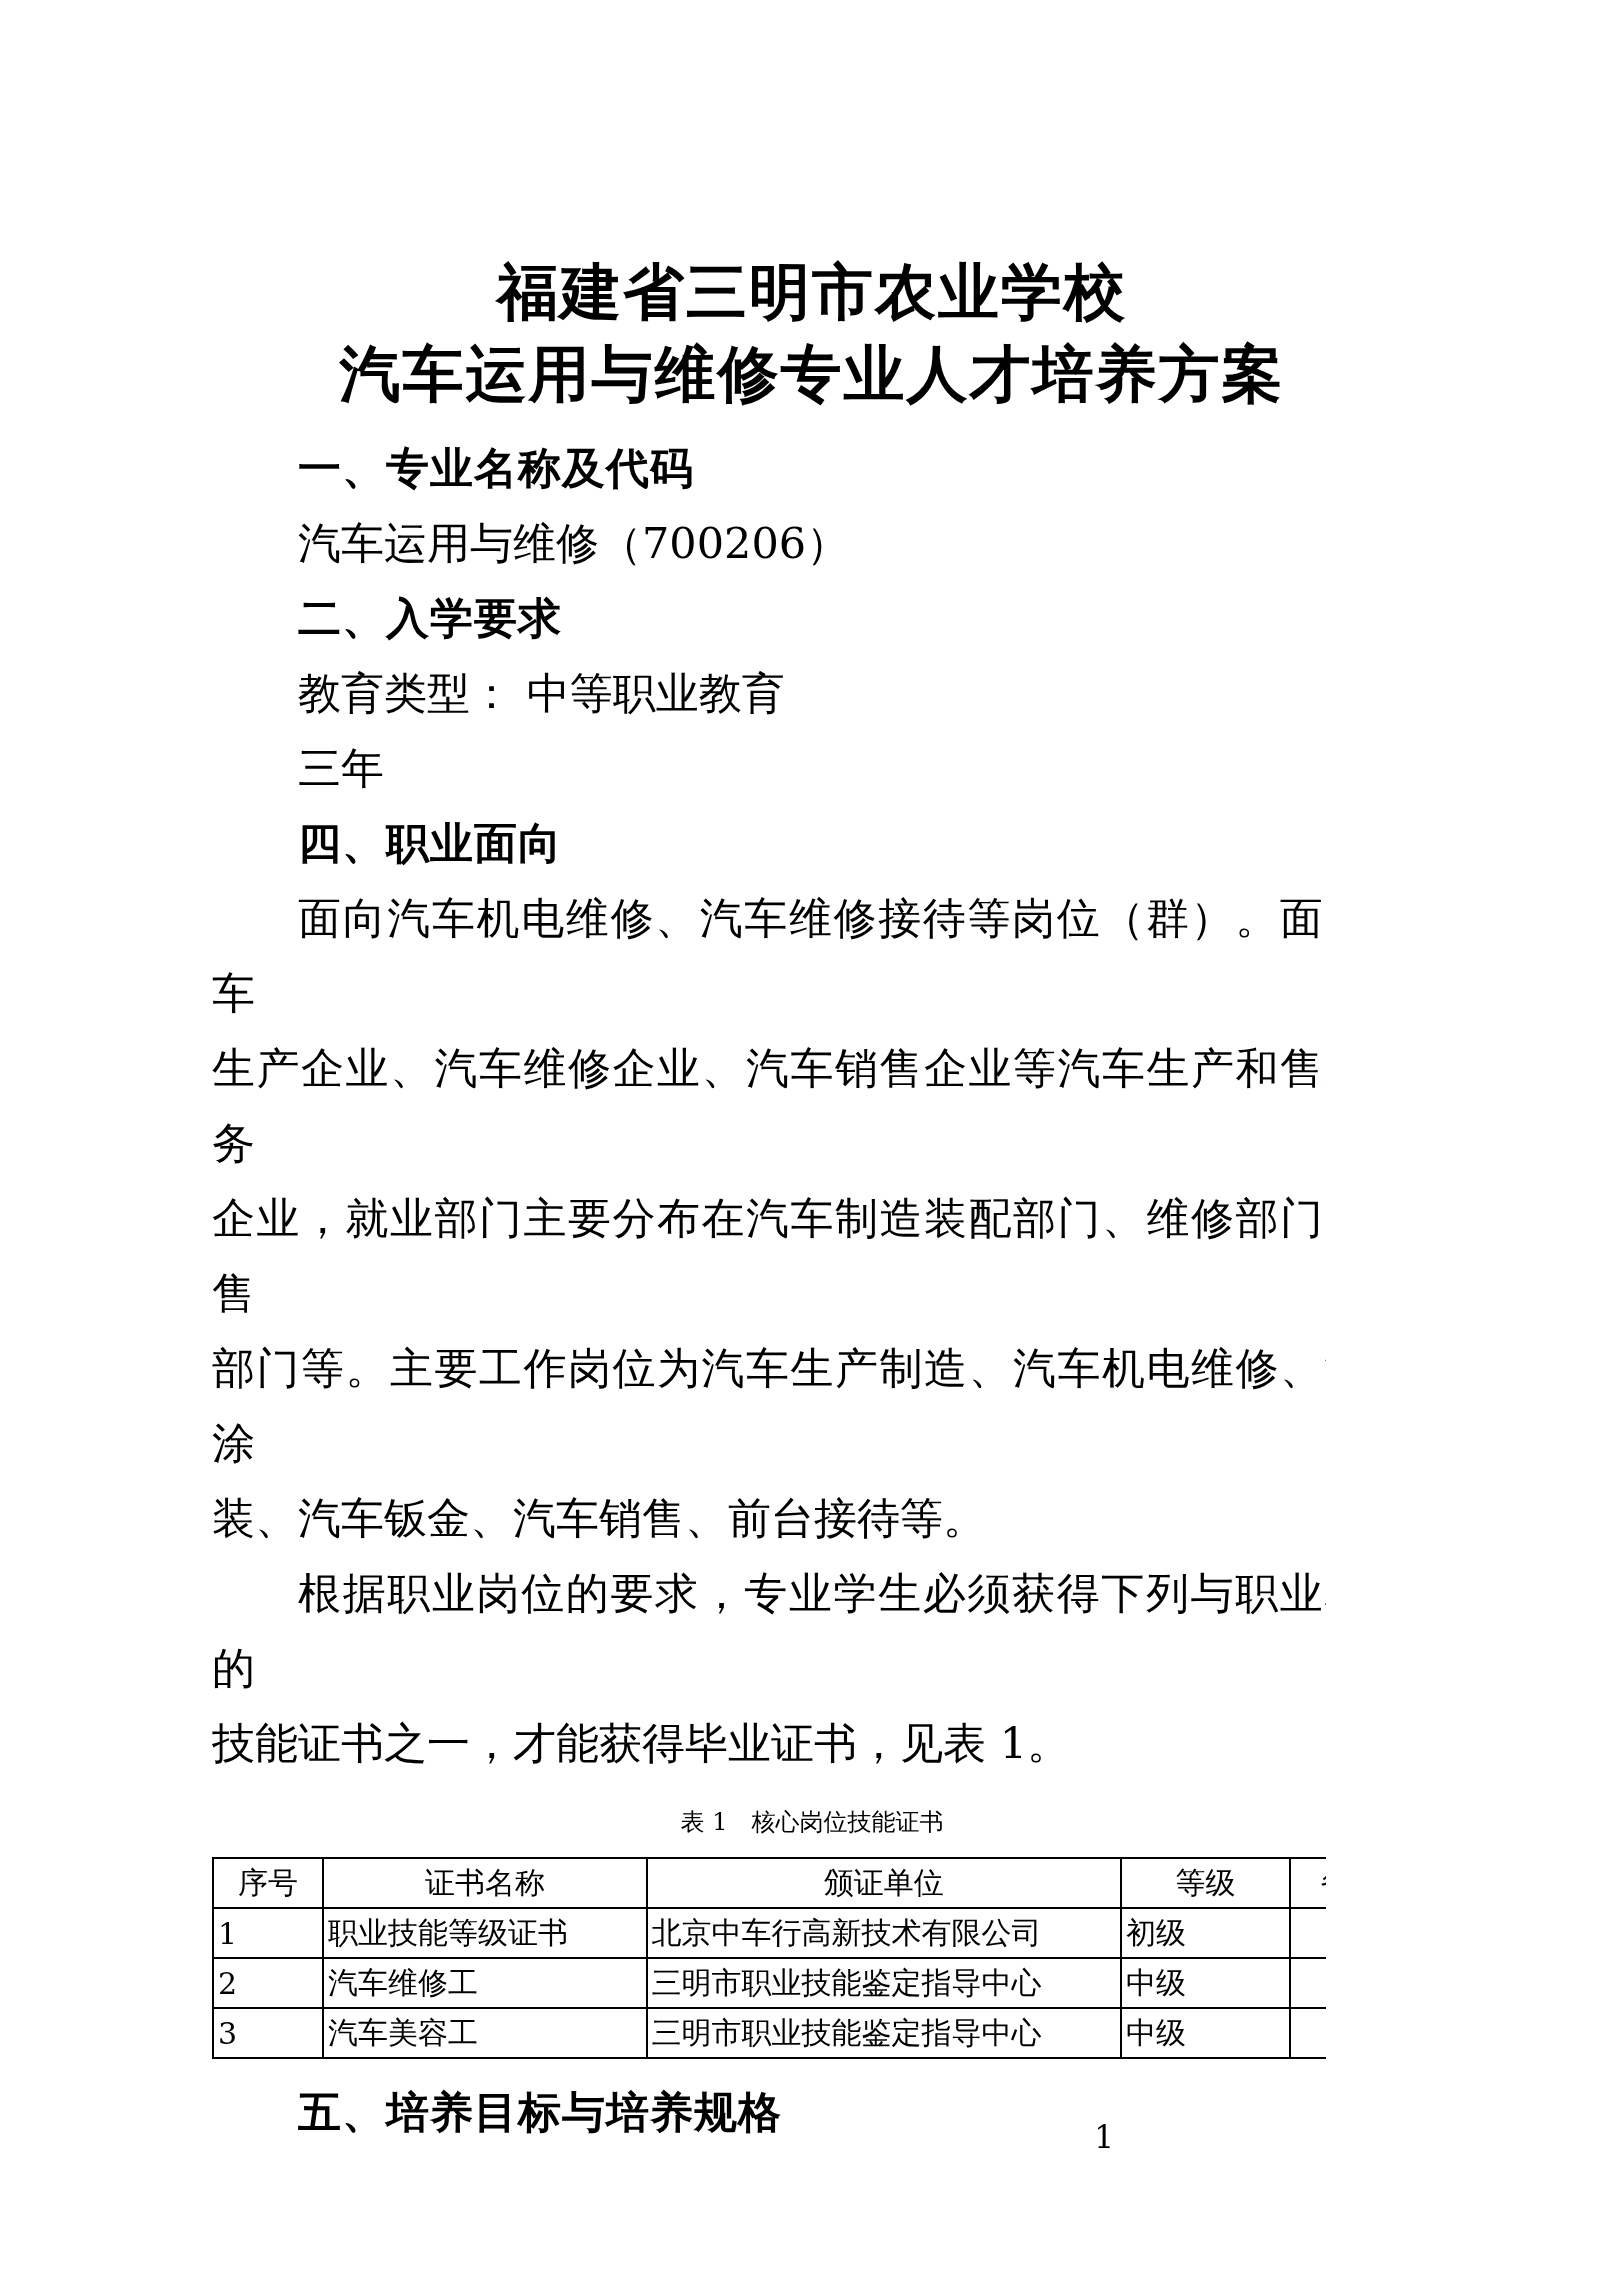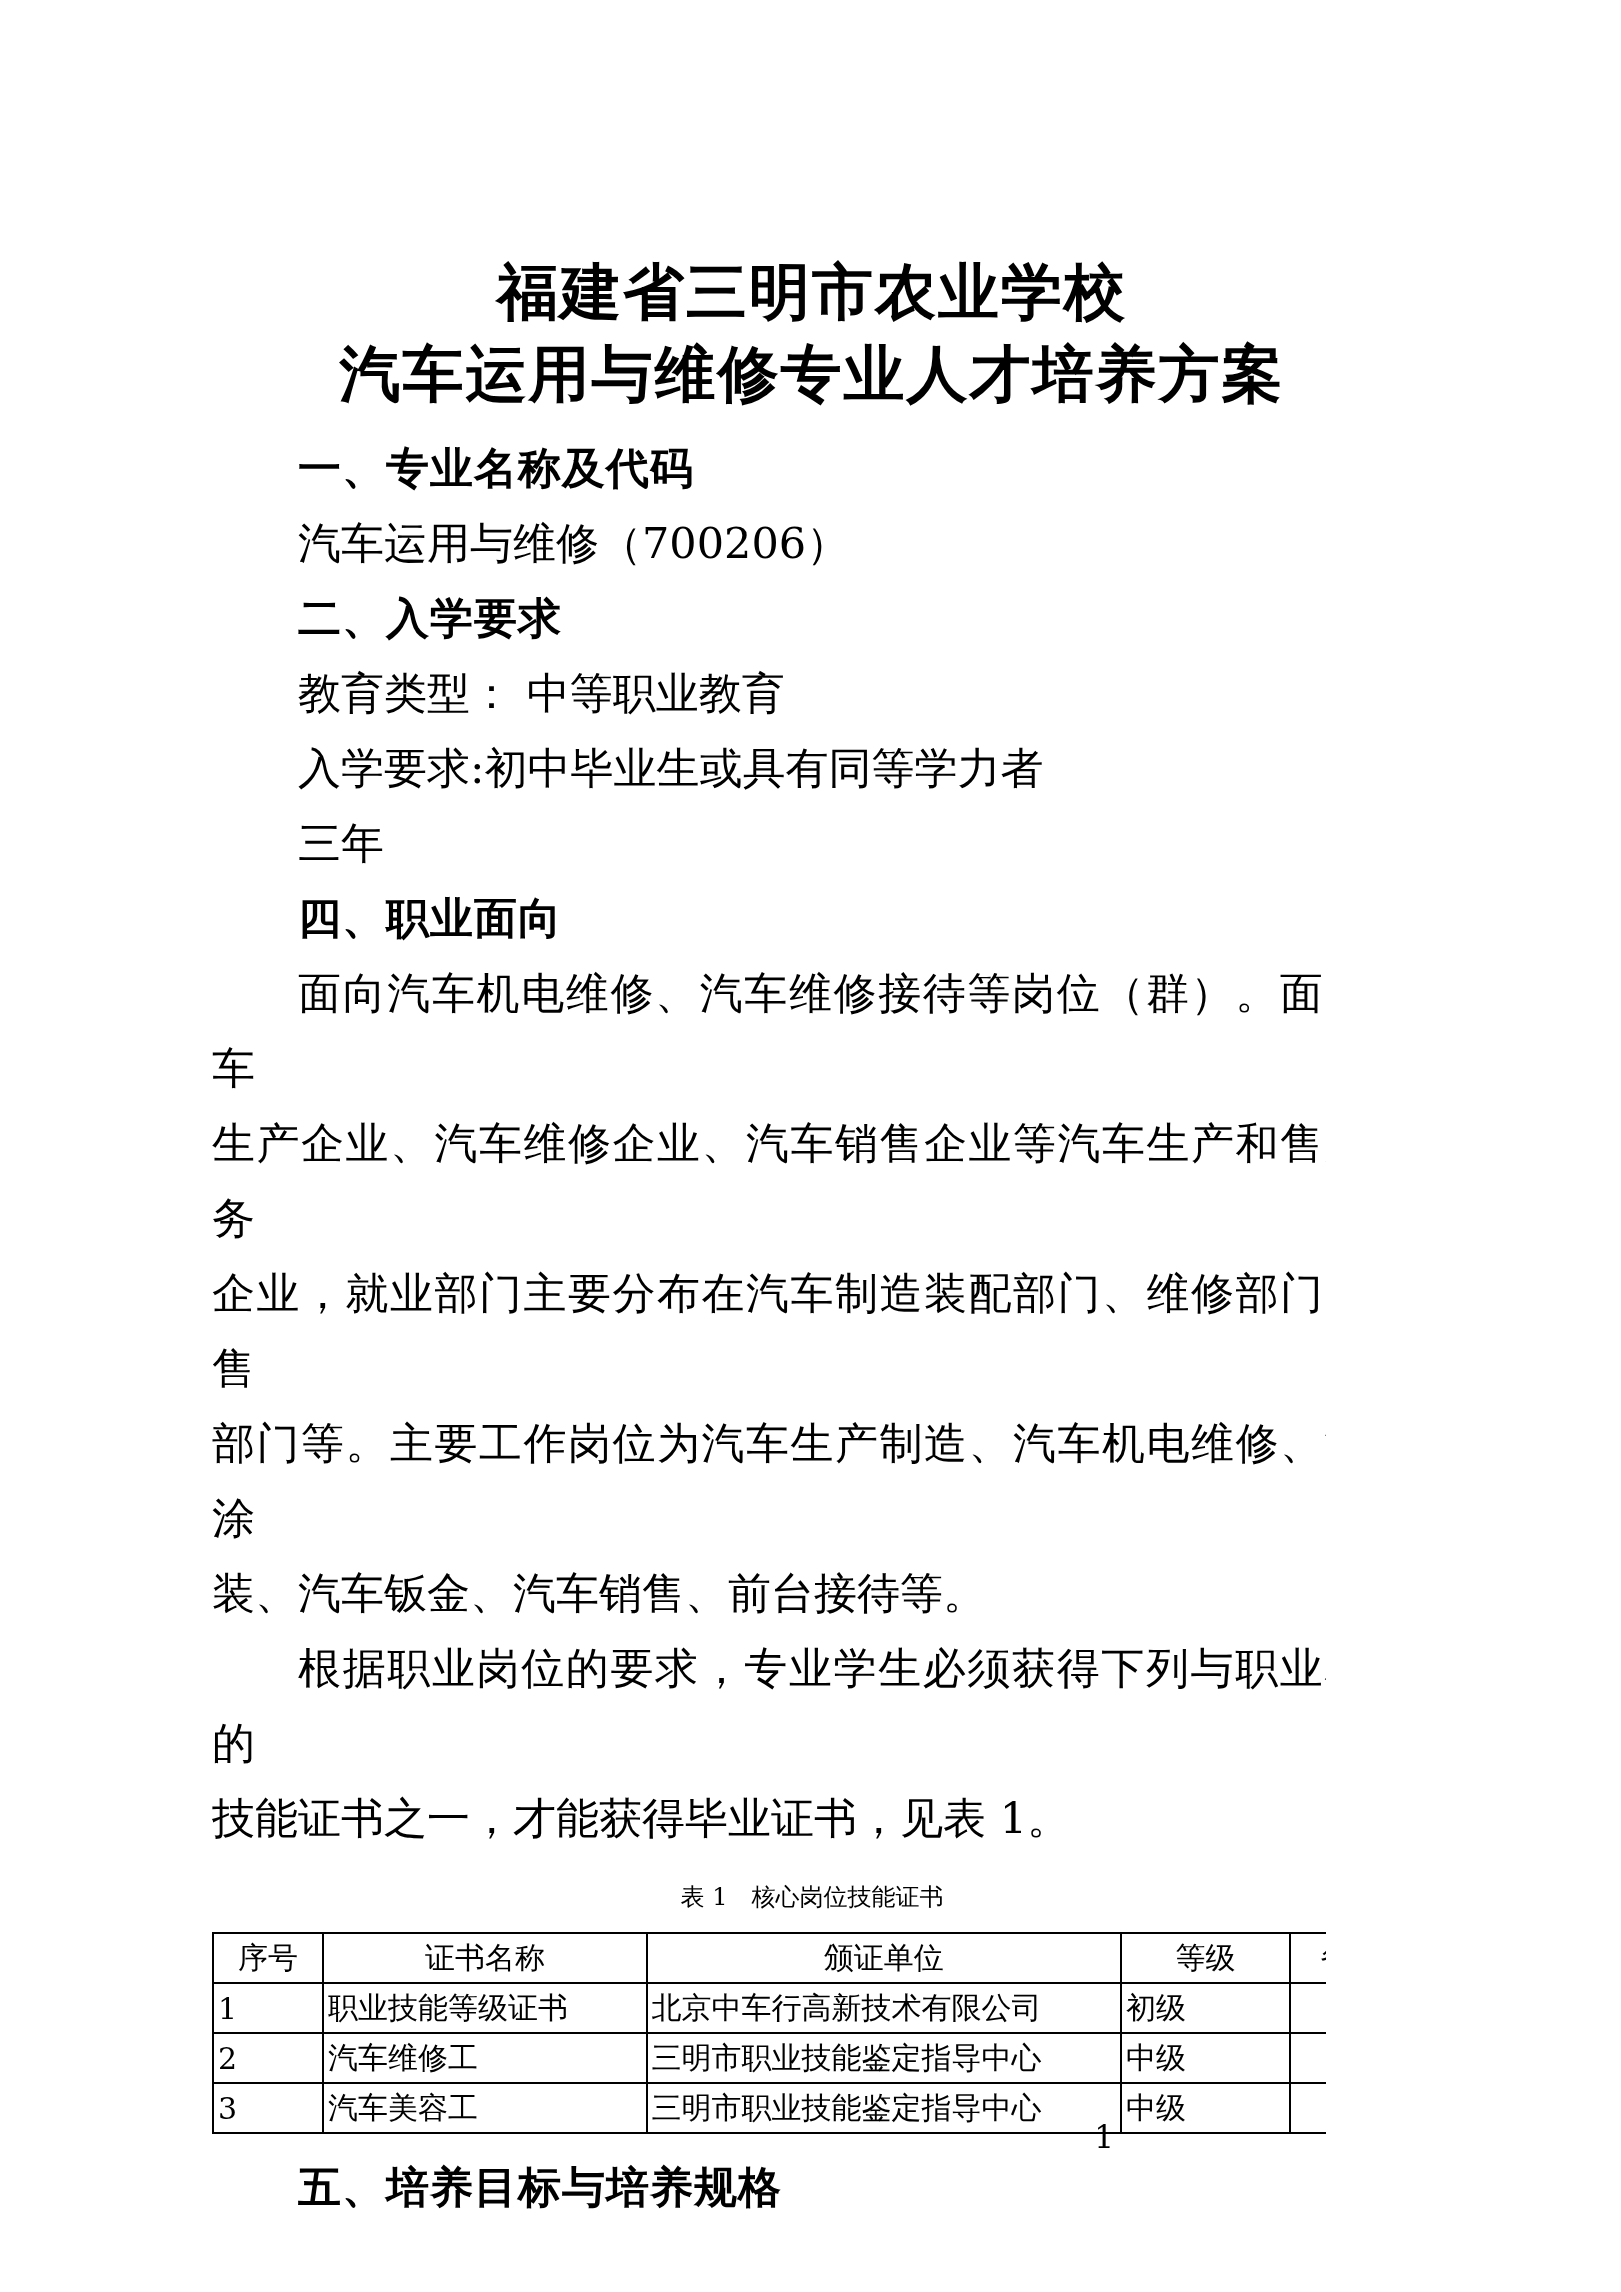--- a/index.html
+++ b/index.html
@@ -83,21 +83,20 @@
       <div>福建省三明市农业学校</div>
       <div>汽车运用与维修专业人才培养方案</div>
     </div>
 
     <div class="body-block">
       <div class="ln hd ind">一、专业名称及代码</div>
       <div class="ln ind">汽车运用与维修（700206）</div>
 
       <div class="ln hd ind">二、入学要求</div>
       <div class="ln ind">教育类型： 中等职业教育</div>
-      <div class="ln ind">入学要求:初中毕业生或具有同等学力者</div>
 
       <div class="ln ind">三年</div>
 
       <div class="ln hd ind">四、职业面向</div>
 
       <div>
         <div class="ln ind jst">面向汽车机电维修、汽车维修接待等岗位（群）。面向汽车</div>
         <div class="ln jst">生产企业、汽车维修企业、汽车销售企业等汽车生产和售后服务</div>
         <div class="ln jst">企业，就业部门主要分布在汽车制造装配部门、维修部门、销售</div>
         <div class="ln jst">部门等。主要工作岗位为汽车生产制造、汽车机电维修、汽车涂</div>

